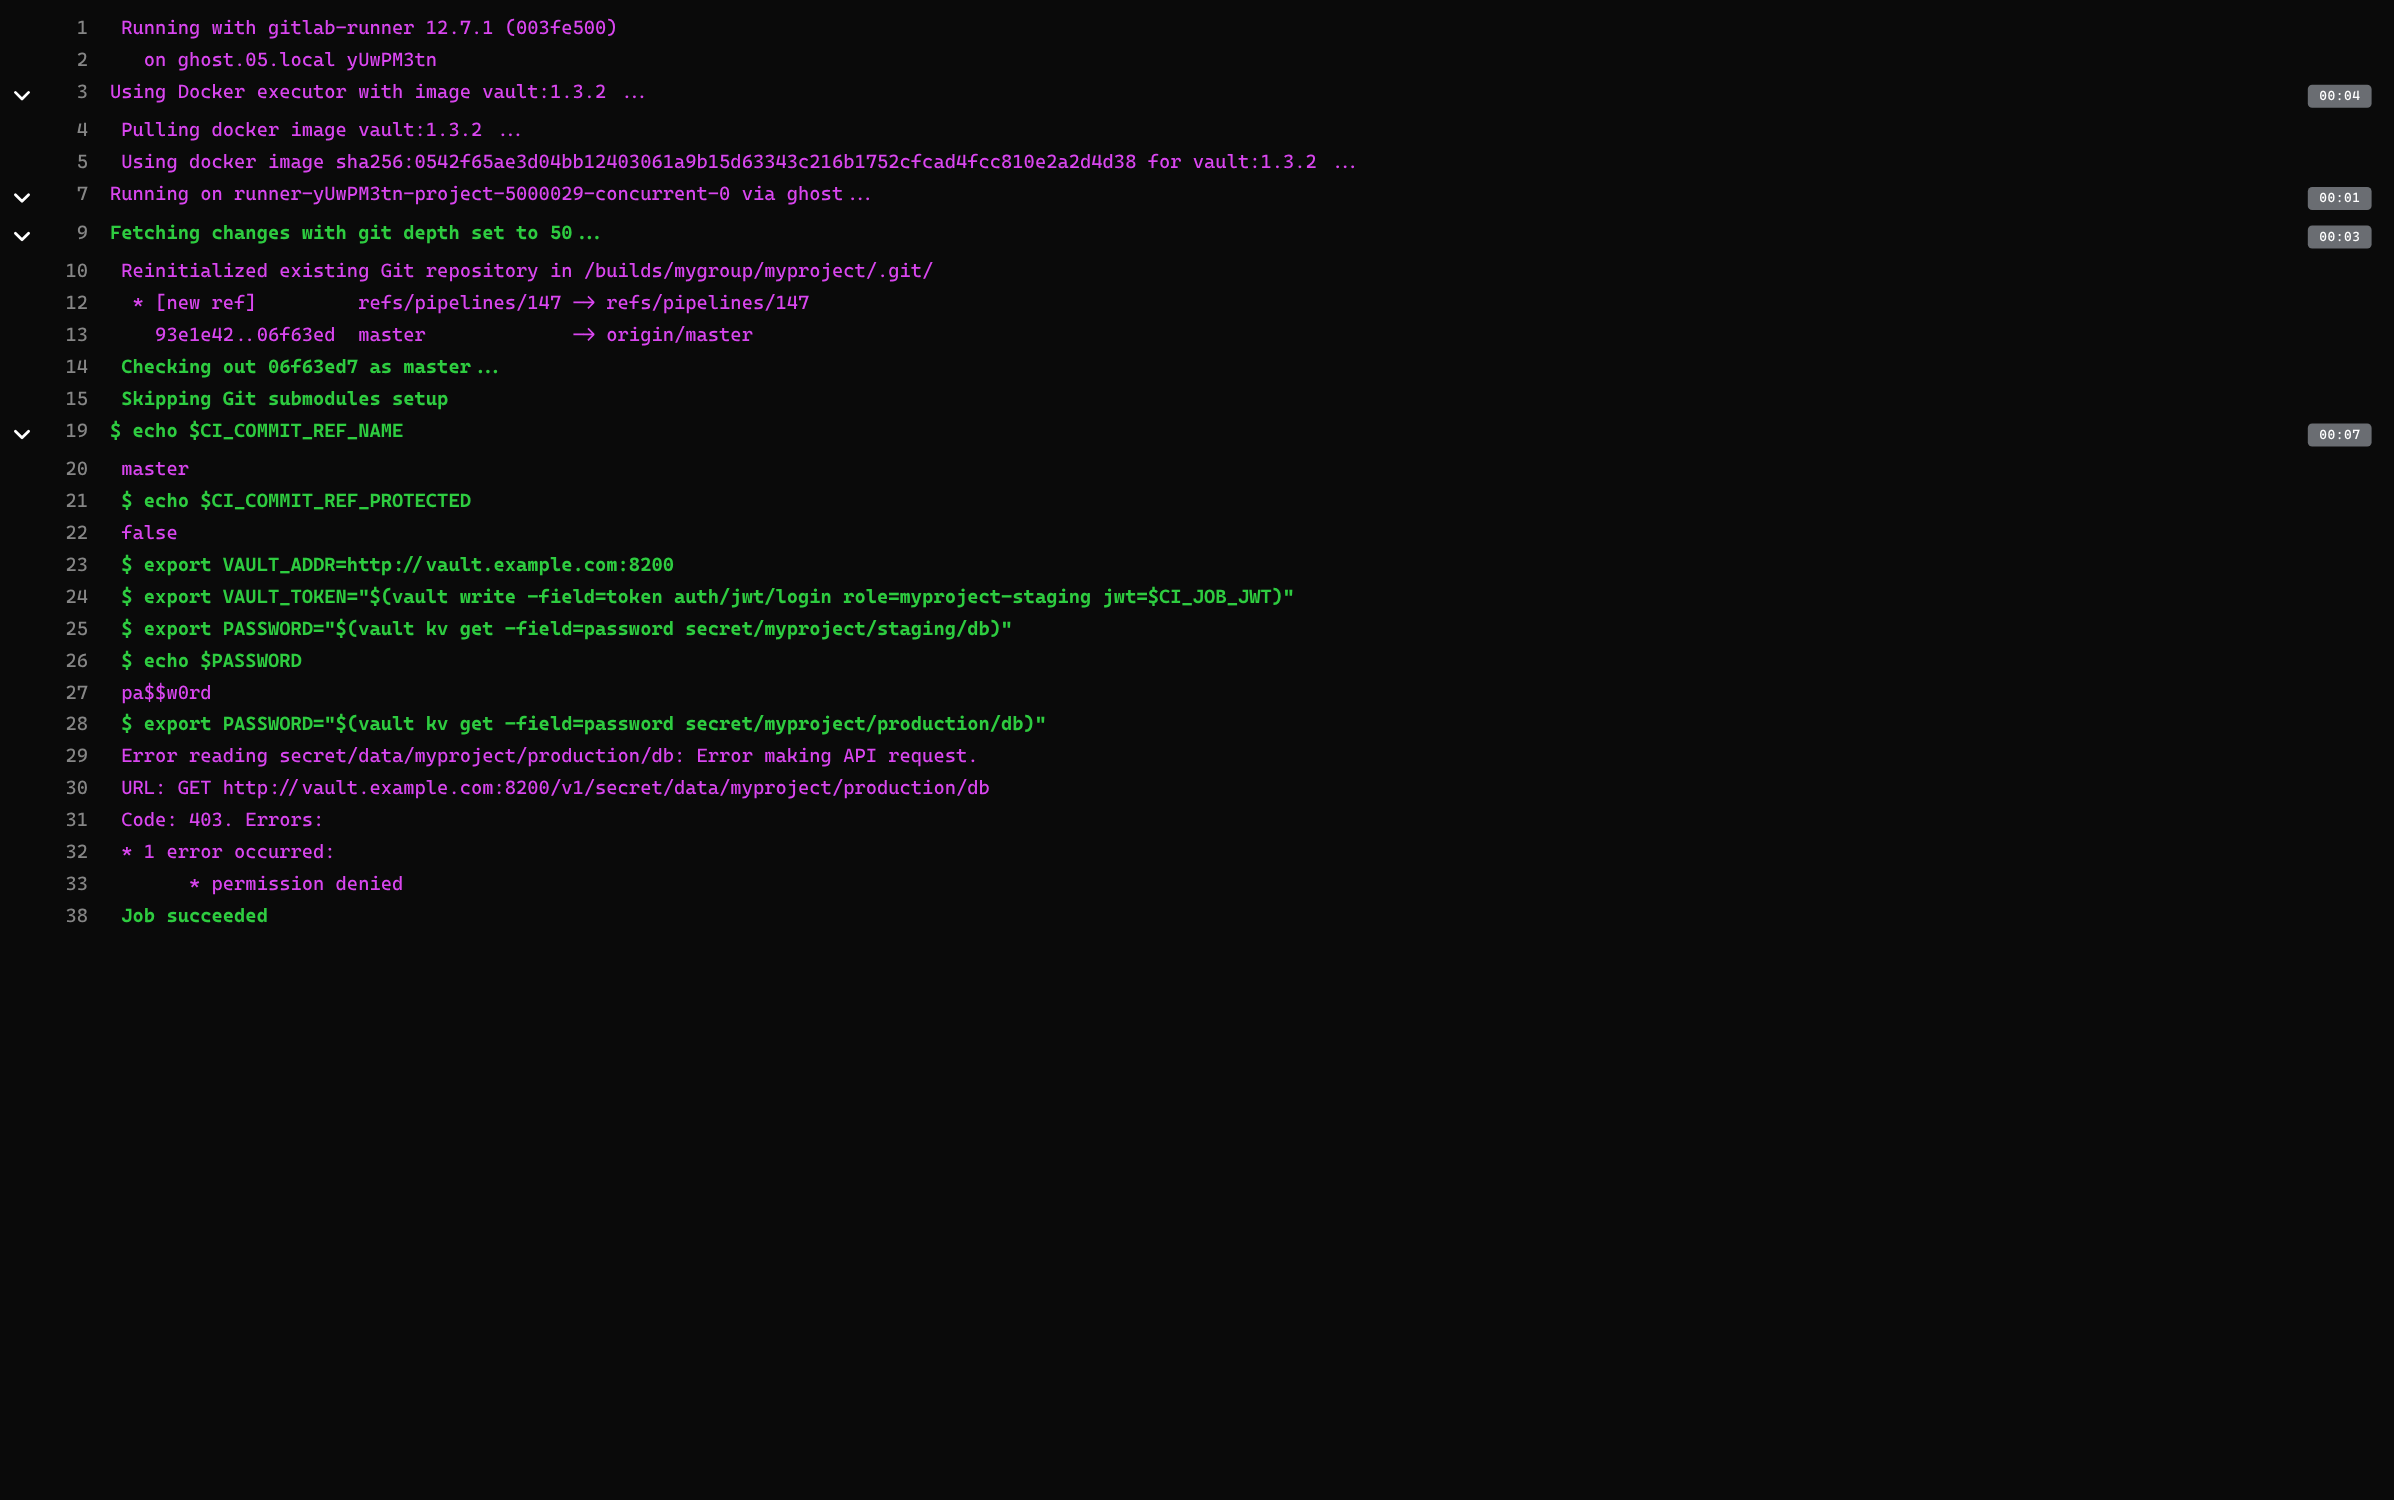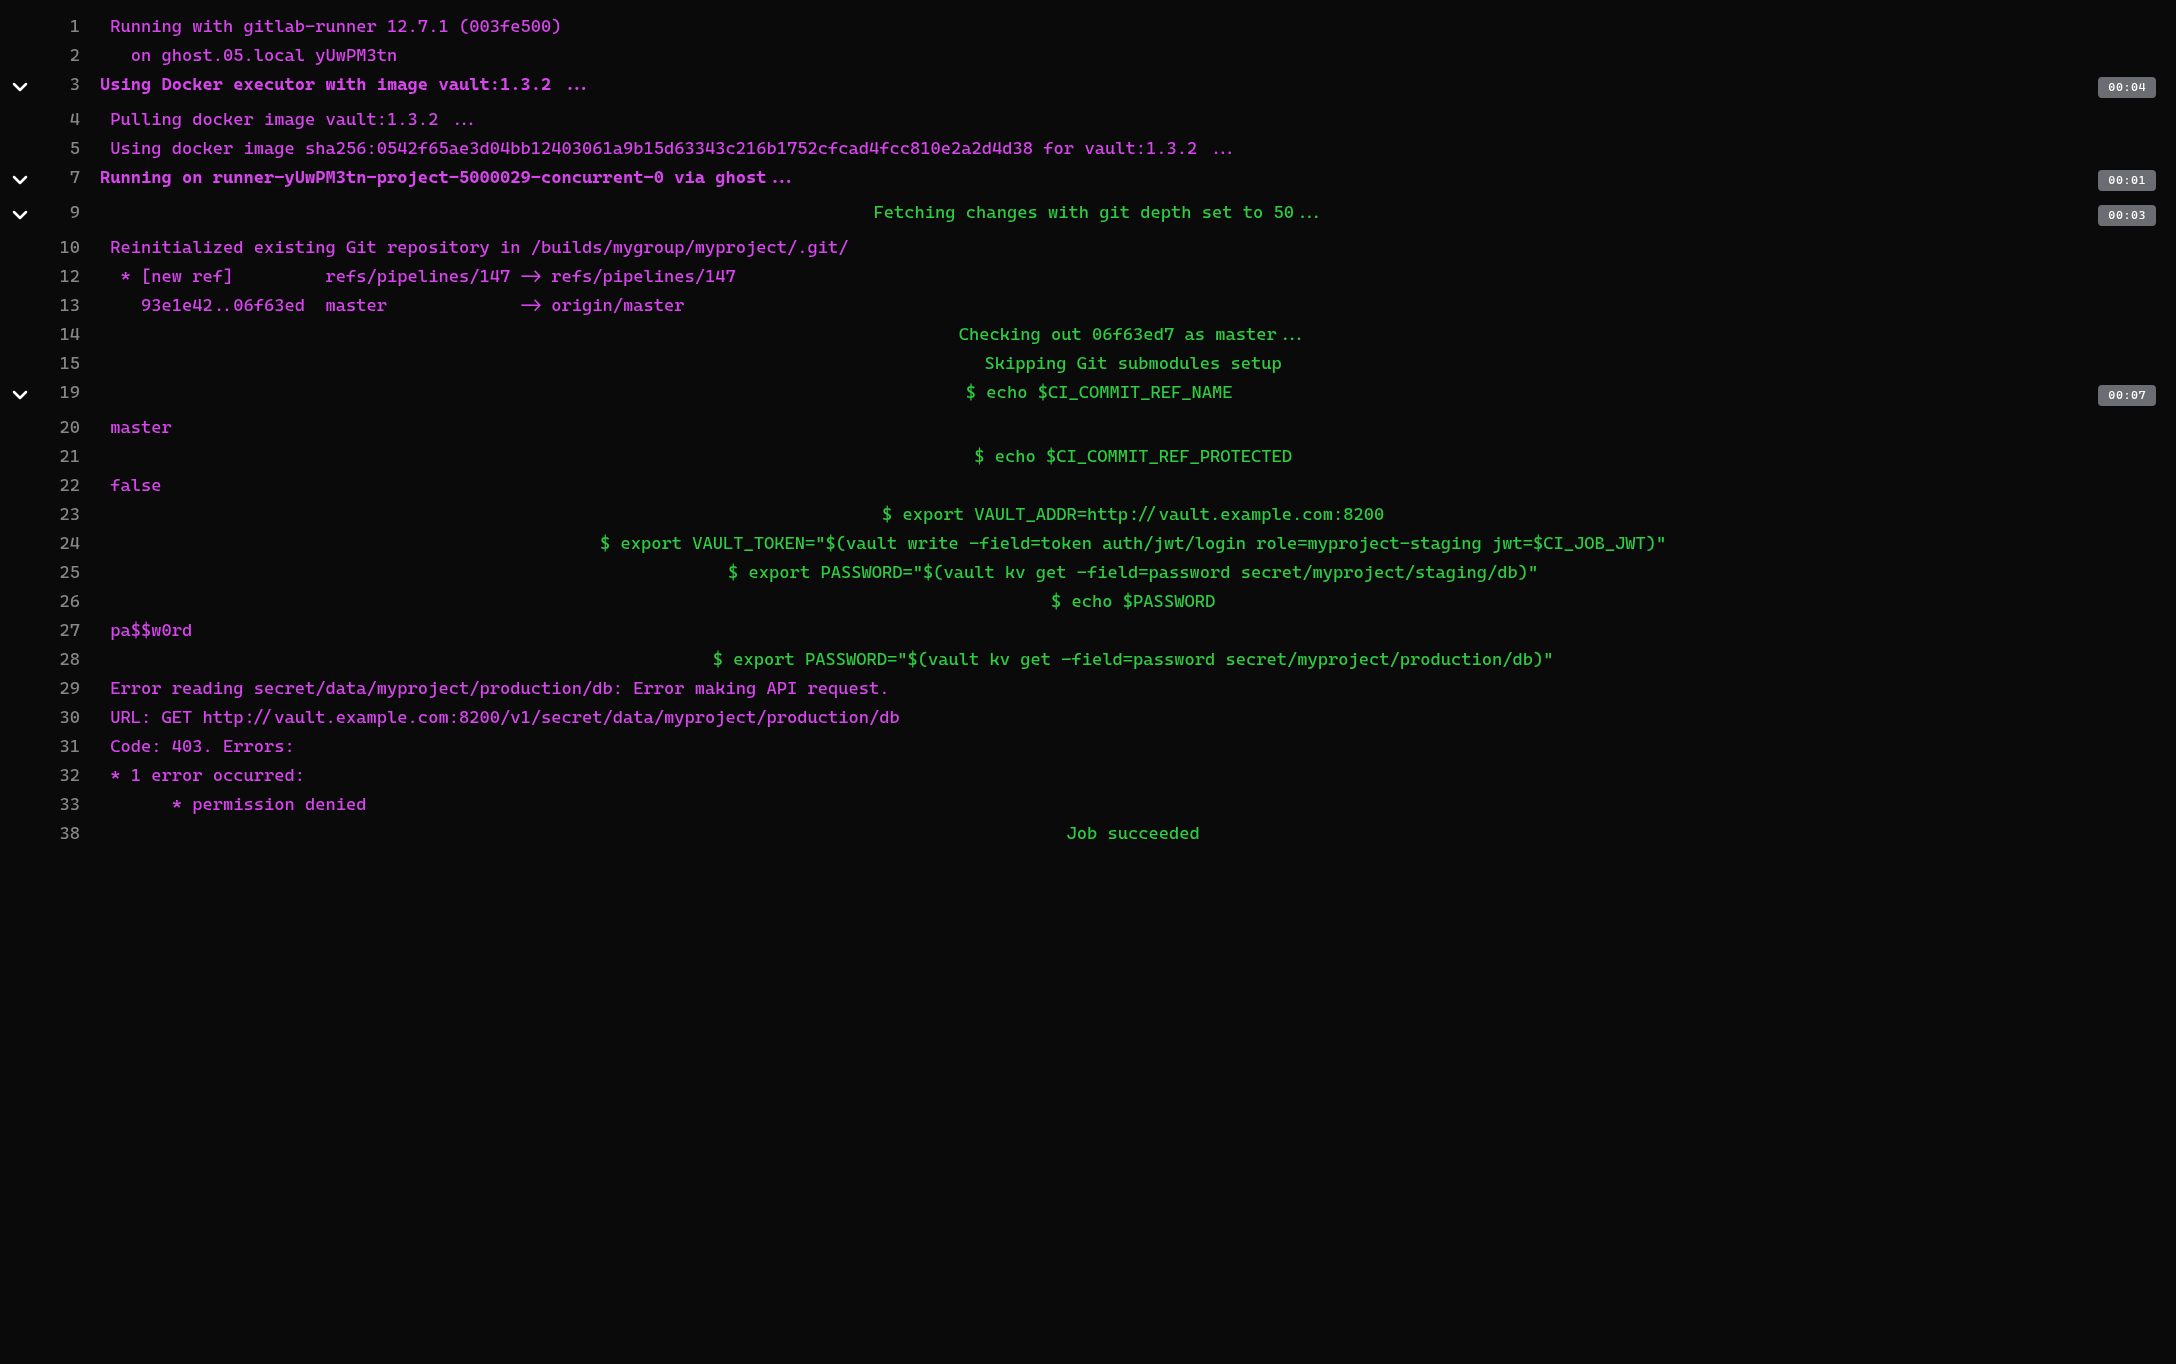--- a/index.html
+++ b/index.html
@@ -42,25 +42,24 @@
     user-select: none;
   }
   .content {
     flex: 1;
     padding-left: 14px;
     white-space: pre;
     color: #d946ef;
   }
   .content.green {
     color: #2ecc40;
+    font-weight: bold;
+  }
+  .content.bold {
     font-weight: normal;
-    text-align: center;
-  }
-  .content.bold {
-    font-weight: bold;
   }
   .duration {
     background: #6a6d72;
     color: #fff;
     border-radius: 4px;
     padding: 1px 10px;
     font-size: 12px;
     margin-left: auto;
     flex-shrink: 0;
     align-self: center;

